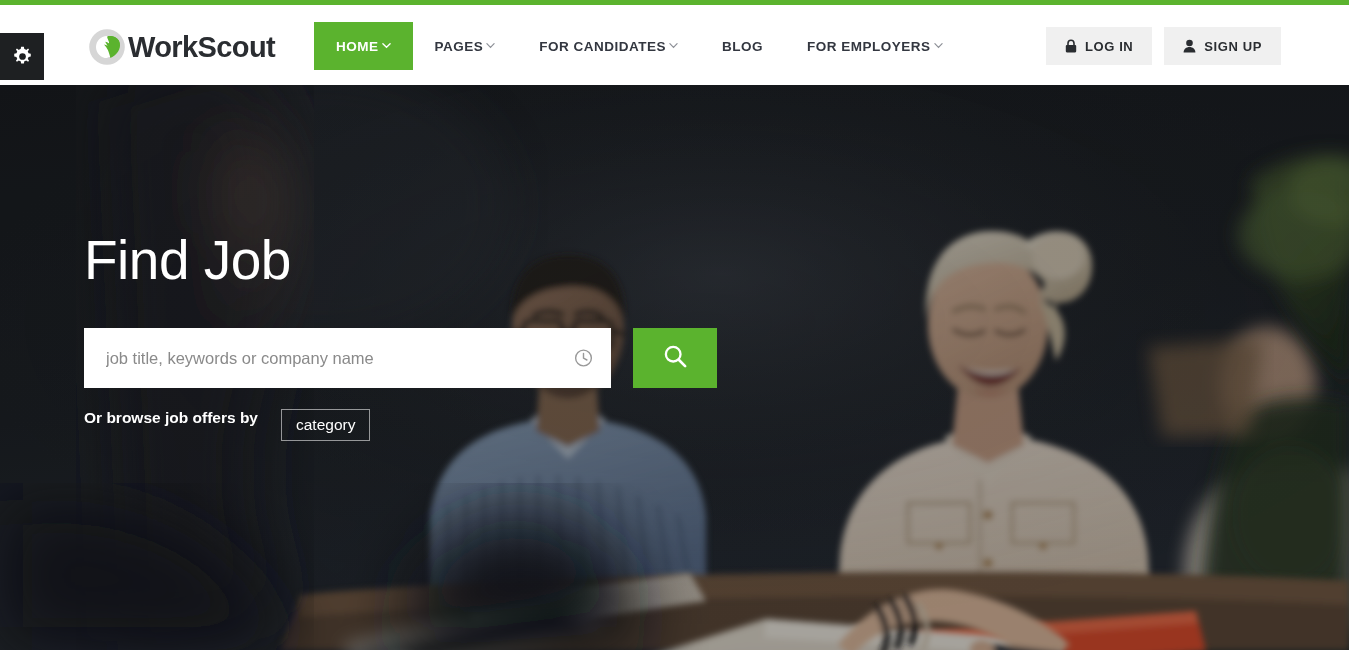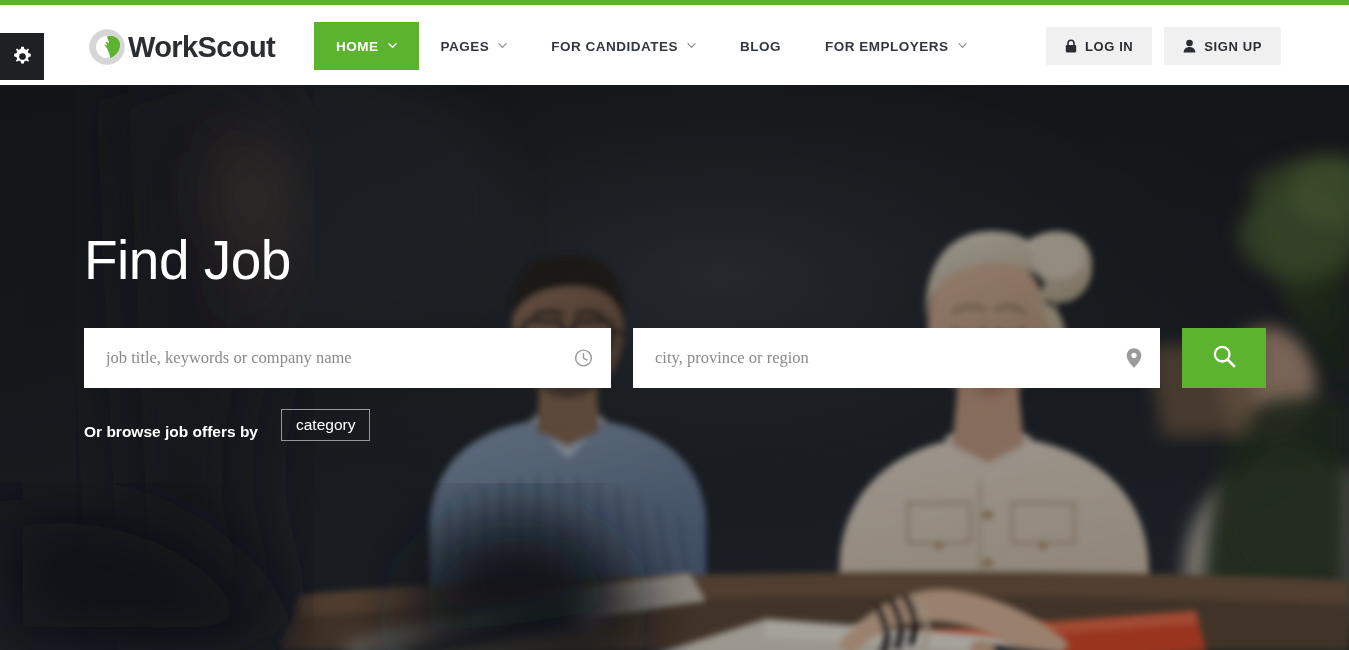--- a/index.html
+++ b/index.html
@@ -49,21 +49,21 @@
     font-size: 29px; font-weight: bold; color: #2a2d31;
     letter-spacing: -0.6px; line-height: 1;
   }
 
   
   .nav {
     position: absolute; left: 314px; top: 17px;
     display: flex; align-items: stretch; height: 48px;
   }
   .nav-item {
-    display: flex; align-items: center; gap: 9px;
+    display: flex; align-items: center; gap: 3px;
     padding: 0 22px; height: 48px;
     font-size: 13.5px; font-weight: bold;
     letter-spacing: 0.5px; color: #333740;
     text-transform: uppercase; cursor: pointer;
     white-space: nowrap;
   }
   .nav-item.active { background: #5bb32e; color: #ffffff; }
   .caret { display: inline-block; width: 9px; height: 9px; position: relative; top: -1px; }
   .caret svg { display: block; }
 
@@ -103,21 +103,21 @@
     letter-spacing: -0.5px; line-height: 1;
   }
 
   
   .search-row {
     position: absolute; left: 0; top: 243px;
     display: flex; align-items: stretch; gap: 22px;
   }
   .search-field {
     position: relative; height: 60px; background: #ffffff;
-    display: flex; align-items: flex-end; font-family: Liberation Serif, serif;
+    display: flex; align-items: flex-end;
   }
   .search-field.keywords { width: 527px; }
   .search-field.location { width: 527px; }
   .search-field input {
     border: none; outline: none; background: transparent;
     width: 100%; height: 100%;
     padding: 0 48px 0 22px;
     font-family: inherit; font-size: 16.5px; color: #707070;
   }
   .search-field input::placeholder { color: #8a8a8a; opacity: 1; }
@@ -128,21 +128,21 @@
   }
   .search-btn {
     width: 84px; height: 60px; background: #5bb32e;
     border: none; cursor: pointer;
     display: flex; align-items: center; justify-content: center;
   }
 
   
   .browse {
     position: absolute; left: 0; top: 324px;
-    display: flex; align-items: flex-end; gap: 13px;
+    display: flex; align-items: flex-start; gap: 13px;
     color: #ffffff; font-size: 15.5px; font-weight: bold;
   }
   .browse-label { white-space: nowrap; }
   .browse-chip {
     border: 1px solid rgba(255,255,255,0.55);
     padding: 6px 14px 7px;
     font-size: 15.5px; font-weight: normal;
     color: #ffffff; cursor: pointer;
     line-height: 1.1;
     margin-left: 10px;
@@ -482,29 +482,20 @@
       <div class="search-field keywords">
         <input type="text" placeholder="job title, keywords or company name" style="">
         <span class="field-icon">
           <svg width="19" height="19" viewBox="0 0 20 20">
             <circle cx="10" cy="10" r="8.3" fill="none" stroke="#9a9a9a" stroke-width="1.5"></circle>
             <path d="M10 5.2 L10 10.2 L13.6 12.1" fill="none" stroke="#9a9a9a" stroke-width="1.5" stroke-linecap="round"></path>
           </svg>
         </span>
       </div>
 
-      <div class="search-field location">
-        <input type="text" placeholder="city, province or region" style="">
-        <span class="field-icon">
-          <svg width="16" height="21" viewBox="0 0 16 21">
-            <path d="M8 0.8 C3.9 0.8 0.7 4 0.7 8.1 C0.7 13.6 8 20.3 8 20.3 C8 20.3 15.3 13.6 15.3 8.1 C15.3 4 12.1 0.8 8 0.8 Z" fill="#9a9a9a"></path>
-            <circle cx="8" cy="7.9" r="2.6" fill="#ffffff"></circle>
-          </svg>
-        </span>
-      </div>
 
       <button class="search-btn">
         <span>
           <svg width="25" height="25" viewBox="0 0 26 26">
             <circle cx="10.6" cy="10.6" r="7.6" fill="none" stroke="#ffffff" stroke-width="2.4"></circle>
             <path d="M16.4 16.4 L23 23" stroke="#ffffff" stroke-width="2.8" stroke-linecap="round"></path>
           </svg>
         </span>
       </button>
     </form>

